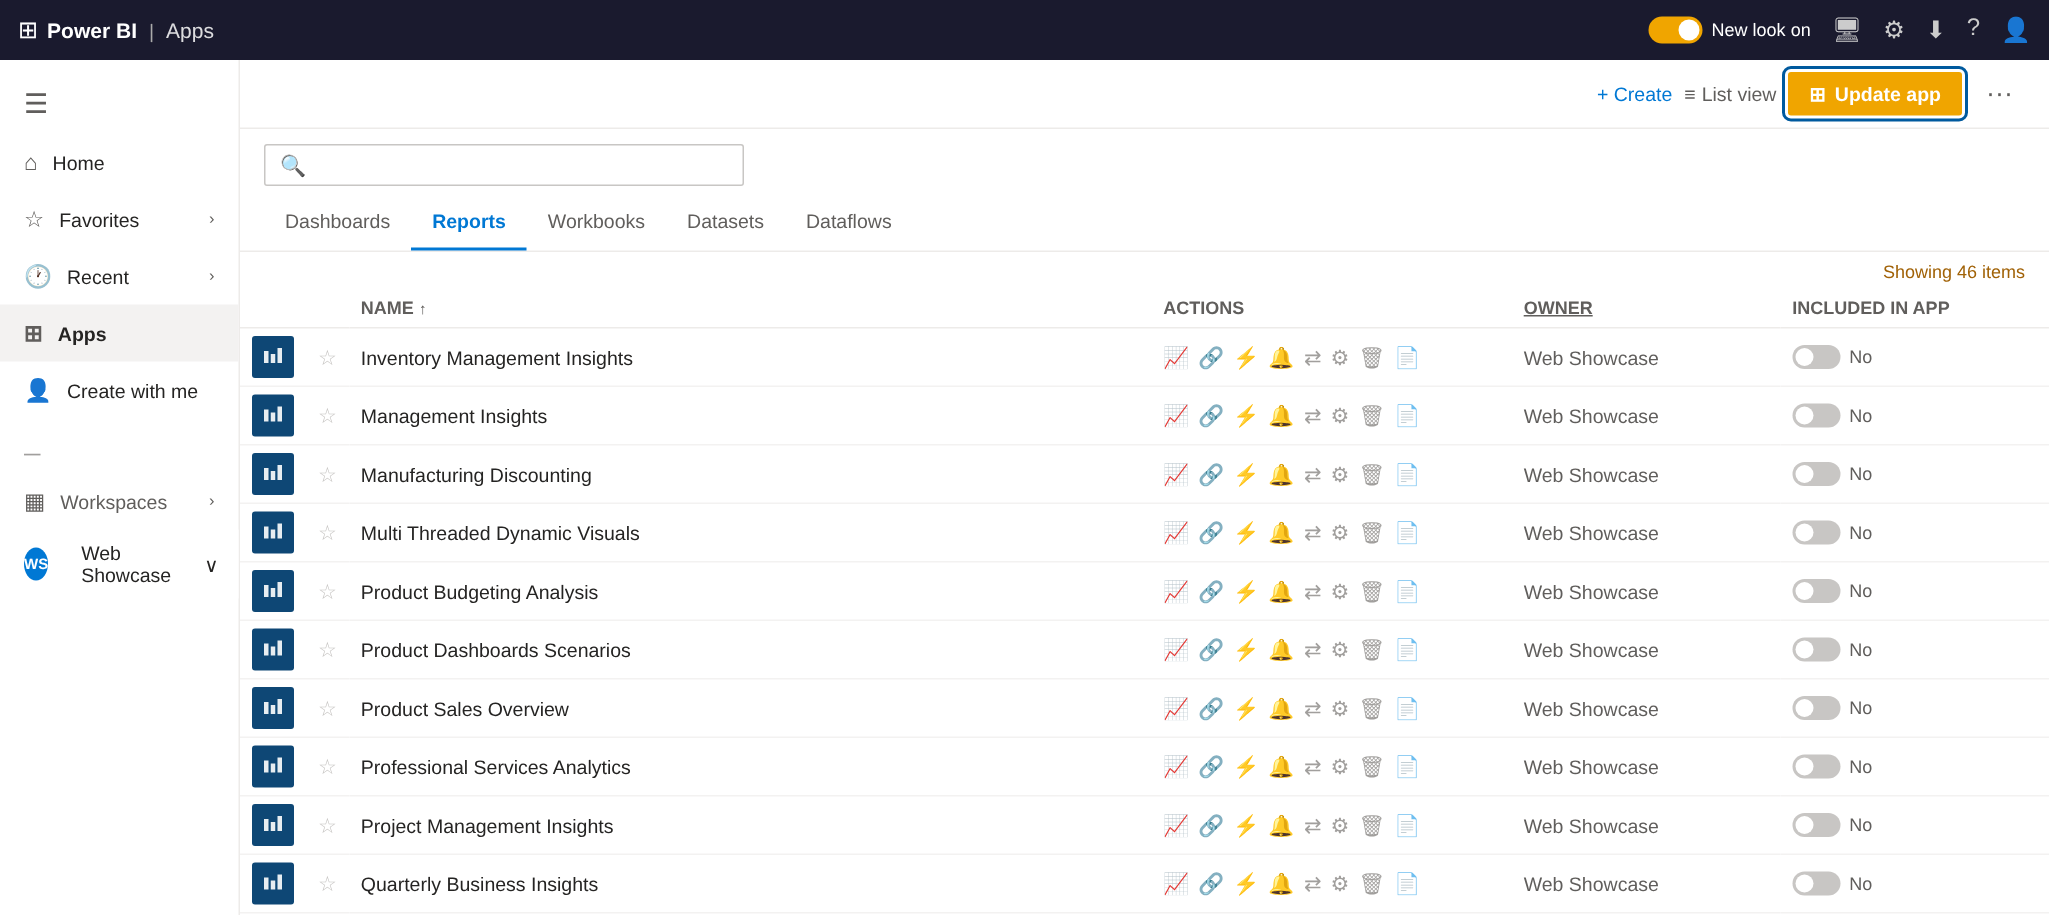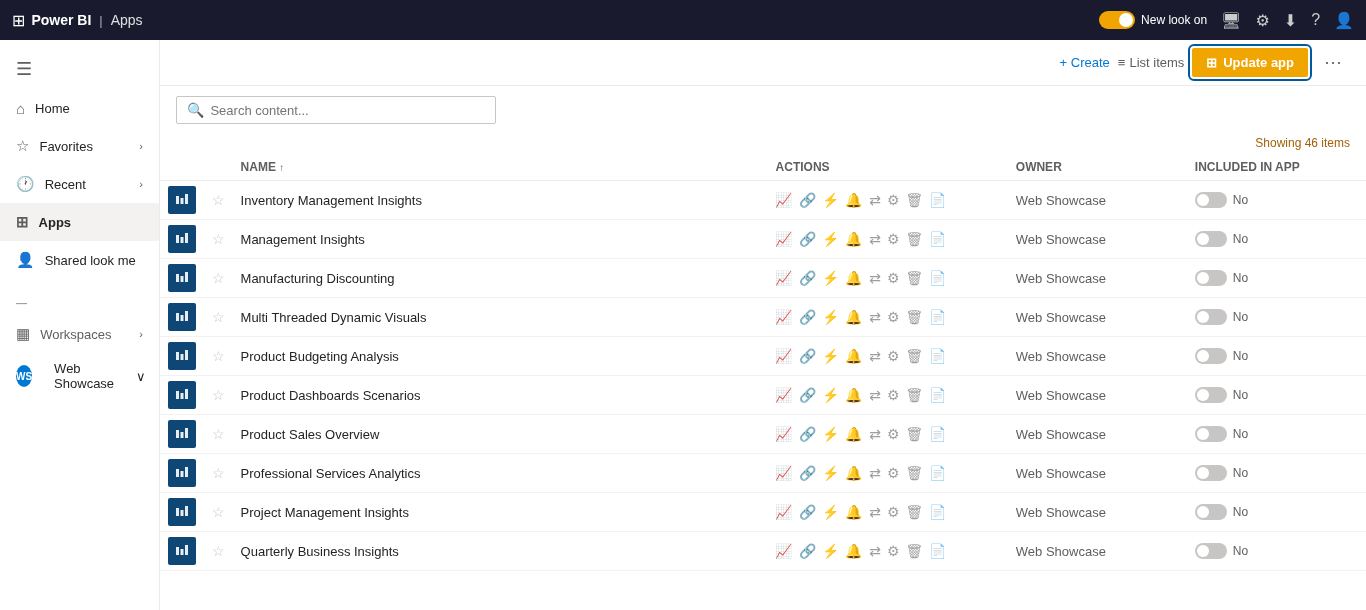--- a/index.html
+++ b/index.html
@@ -185,21 +185,21 @@
       position: relative; cursor: pointer;
     }
     .toggle-off::after {
       content: ''; width: 12px; height: 12px; background: #fff;
       border-radius: 50%; position: absolute; top: 2px; left: 2px;
     }
     .toggle-no-text { font-size: 12px; color: #605e5c; }
 
     .col-name { width: 45%; }
     .col-actions { width: 20%; }
-    .col-owner { width: 15%; }
+    .col-owner { width: 15%; text-decoration: underline; }
     .col-included { width: 15%; }
 
     .sort-asc::after { content: ' ↑'; font-size: 10px; }
   </style>
 </head>
 <body>
 
 <div class="top-nav">
   <div class="top-nav-logo">
     <span style="font-size:16px; color:#fff;">⊞</span>
@@ -238,21 +238,21 @@
       <span class="si-icon">🕐</span>
       <span>Recent</span>
       <span class="expand-icon">›</span>
     </div>
     <div class="sidebar-item active">
       <span class="si-icon">⊞</span>
       <span>Apps</span>
     </div>
     <div class="sidebar-item">
       <span class="si-icon">👤</span>
-      <span>Shared look me</span>
+      <span>Create with me</span>
     </div>
 
     <div style="height:12px;"></div>
     <div style="padding: 6px 16px; font-size:11px; color:#a19f9d; font-weight:600;">
       <span>—</span>
     </div>
     <div class="sidebar-item" style="color:#605e5c;">
       <span class="si-icon">▦</span>
       <span>Workspaces</span>
       <span class="expand-icon">›</span>
@@ -264,37 +264,43 @@
     </div>
   </div>
 
   <div class="main-content">
 
     <div class="toolbar">
       <div class="toolbar-right">
         <button class="btn-create">+ Create</button>
         <button class="btn-list-view">
           <span>≡</span>
-          <span>List items</span>
+          <span>List view</span>
         </button>
         <button class="btn-update-app">
           <span>⊞</span>
           <span>Update app</span>
         </button>
         <button class="btn-more">···</button>
       </div>
     </div>
 
     <div class="search-bar">
       <div class="search-input-wrap">
         <span style="color:#a19f9d; font-size:14px;">🔍</span>
-        <input type="text" placeholder="Search content..." style="">
-      </div>
-    </div>
-
+      </div>
+    </div>
+
+    <div class="tabs">
+      <div class="tab">Dashboards</div>
+      <div class="tab active">Reports</div>
+      <div class="tab">Workbooks</div>
+      <div class="tab">Datasets</div>
+      <div class="tab">Dataflows</div>
+    </div>
 
     <div class="items-count">Showing 46 items</div>
 
     <div class="table-wrap">
       <table>
         <thead>
           <tr>
             <th style="width:40px;"></th>
             <th style="width:40px;"></th>
             <th class="col-name sort-asc">

